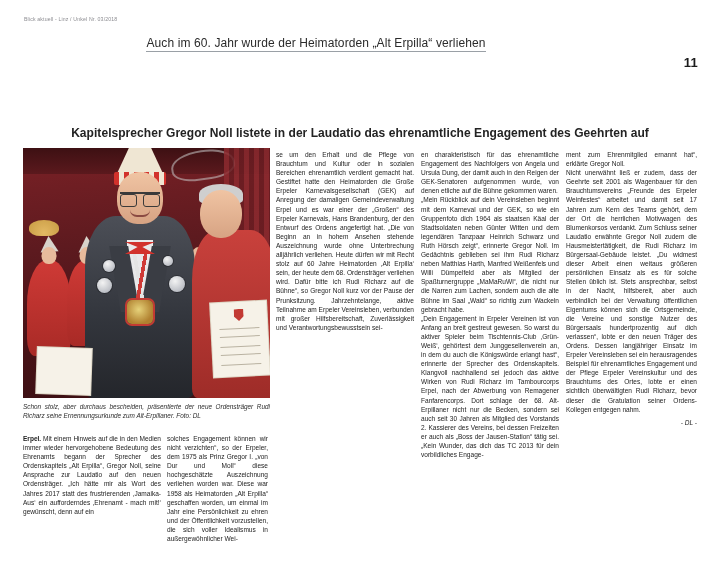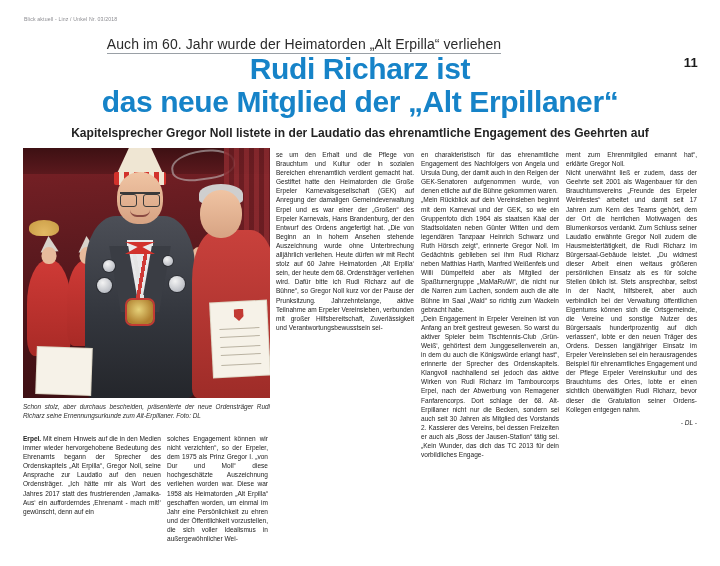--- a/index.html
+++ b/index.html
@@ -43,24 +43,24 @@
     font-weight: bold;
     color: #1b1b1b;
     letter-spacing: 0.2px;
     margin-top: 45px;
   }
 
   
   .kicker {
     position: absolute;
     top: 36px;
-    left: 0;
+    left: 12px;
     width: 608px;
     text-align: center;
-    font-size: 14px;
+    font-size: 12px;
     color: #2b2b2b;
     letter-spacing: 0.1px;
   }
   .kicker span {
     border-bottom: 1px solid #9aa0a6;
     padding-bottom: 1px;
   }
   .headline {
     position: absolute;
     top: 52px;
@@ -317,24 +317,20 @@
 </head>
 <body>
 
 <div class="page">
 
   <div class="runhead">Blick aktuell - Linz / Unkel Nr. 03/2018</div>
   <div class="folio">11</div>
 
   <div class="kicker"><span>Auch im 60. Jahr wurde der Heimatorden „Alt Erpilla“ verliehen</span></div>
 
-  <div class="headline">
-    <div>Rudi Richarz ist</div>
-    <div>das neue Mitglied der „Alt Erpillaner“</div>
-  </div>
 
   <div class="standfirst">Kapitelsprecher Gregor Noll listete in der Laudatio das ehrenamtliche Engagement des Geehrten auf</div>
 
   <div class="photo">
     <div class="stage-back"></div>
     <div class="stage-beam"></div>
     <div class="deco-swirl"></div>
     <div class="curtain"></div>
 
     <div class="fig red" style="left:4px;  bottom:42px; width:44px; height:96px;">

